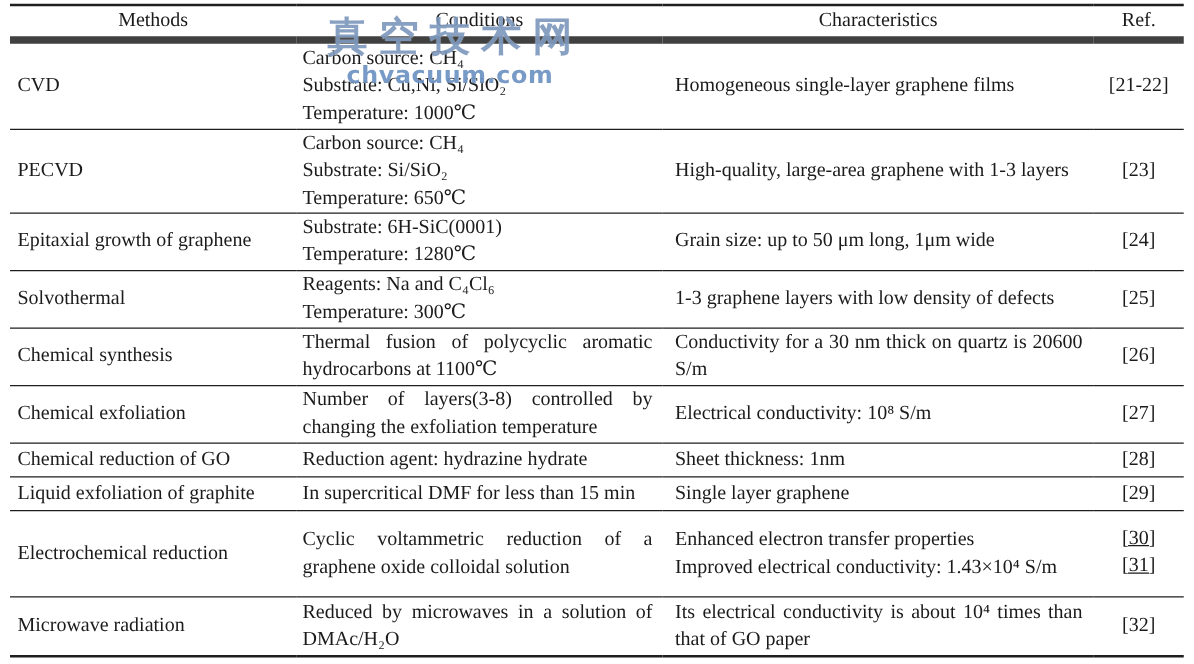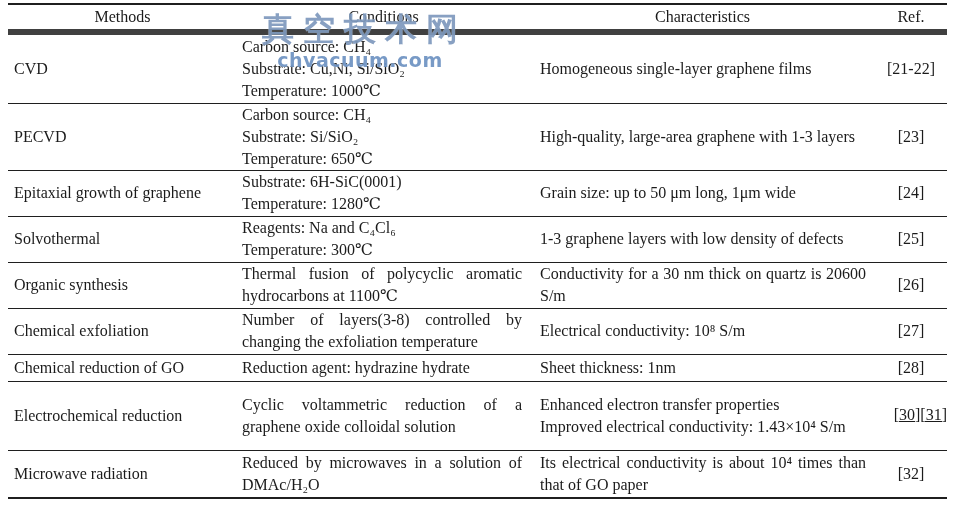--- a/index.html
+++ b/index.html
@@ -46,22 +46,22 @@
   }
   td.method-cell { padding-left:6px; padding-right:4px; }
   td.cond-cell   { padding-left:5px; padding-right:8px; }
   td.char-cell   { padding-left:10px; padding-right:9px; }
   td.ref-cell    { text-align:center; }
 
   .justify { text-align:justify; }
 
   .ref-stack {
     height:64px;
-    display:flex; flex-direction:row;
-    justify-content:flex-end; align-items:center;
+    display:flex; flex-direction:column;
+    justify-content:center; align-items:center;
     padding:1px 0 3px 0;
     text-decoration:underline;
   }
 
   
   .watermark {
     position:absolute; left:254px; top:8px; width:212px;
     display:flex; flex-direction:column; align-items:center;
     pointer-events:none; z-index:5;
     opacity:0.92;
@@ -152,21 +152,21 @@
         <div>Reagents: Na and C₄Cl₆</div>
         <div>Temperature: 300℃</div>
       </td>
       <td class="char-cell">
         <div class="justify">1-3 graphene layers with low density of defects</div>
       </td>
       <td class="ref-cell">[25]</td>
     </tr>
 
     <tr style="height:46px">
-      <td class="method-cell">Organic synthesis</td>
+      <td class="method-cell">Chemical synthesis</td>
       <td class="cond-cell">
         <div class="justify">Thermal fusion of polycyclic aromatic hydrocarbons at 1100℃</div>
       </td>
       <td class="char-cell">
         <div class="justify">Conductivity for a 30 nm thick on quartz is 20600 S/m</div>
       </td>
       <td class="ref-cell">[26]</td>
     </tr>
 
     <tr style="height:46px">
@@ -184,20 +184,30 @@
       <td class="method-cell">Chemical reduction of GO</td>
       <td class="cond-cell">
         <div>Reduction agent: hydrazine hydrate</div>
       </td>
       <td class="char-cell">
         <div>Sheet thickness: 1nm</div>
       </td>
       <td class="ref-cell">[28]</td>
     </tr>
 
+    <tr style="height:27px">
+      <td class="method-cell">Liquid exfoliation of graphite</td>
+      <td class="cond-cell">
+        <div>In supercritical DMF for less than 15 min</div>
+      </td>
+      <td class="char-cell">
+        <div>Single layer graphene</div>
+      </td>
+      <td class="ref-cell">[29]</td>
+    </tr>
 
     <tr style="height:69px">
       <td class="method-cell">Electrochemical reduction</td>
       <td class="cond-cell">
         <div class="justify">Cyclic voltammetric reduction of a graphene oxide colloidal solution</div>
       </td>
       <td class="char-cell">
         <div>Enhanced electron transfer properties</div>
         <div>Improved electrical conductivity: 1.43×10⁴ S/m</div>
       </td>

